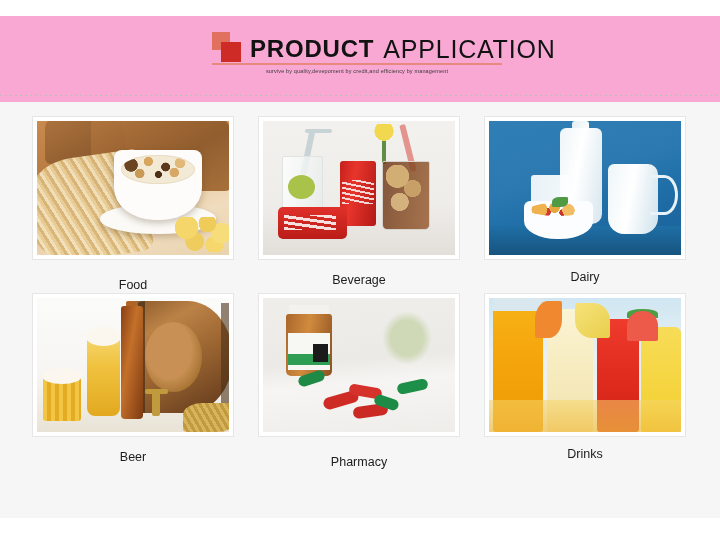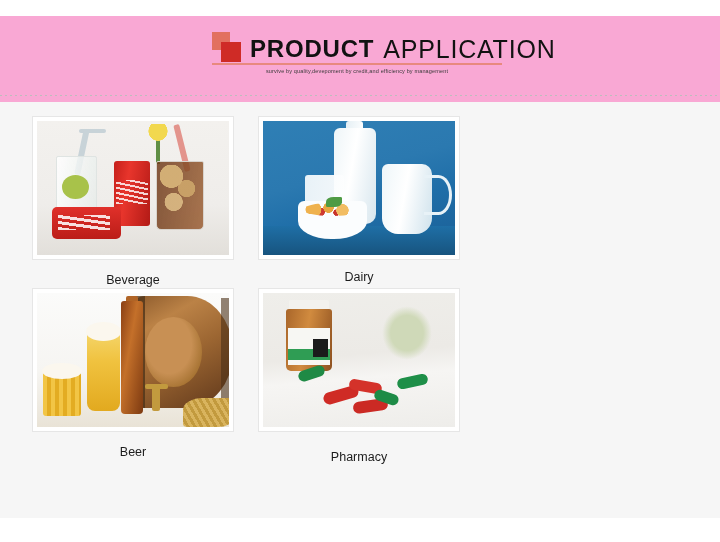--- a/index.html
+++ b/index.html
@@ -217,20 +217,37 @@
     </div>
   </div>
 
   <div class="divider"></div>
 
   <div class="panel">
     <div class="grid">
 
       <div class="row">
 
+        <div class="cell">
+          <div class="card">
+            <div class="card-img">
+              <div class="scene sc-food">
+                <div class="food-sack2"></div>
+                <div class="food-sack"></div>
+                <div class="food-wheat"></div>
+                <div class="food-saucer"></div>
+                <div class="food-cup"></div>
+                <div class="food-cereal"></div>
+                <div class="food-bits"></div>
+                <div class="food-pasta"></div>
+              </div>
+            </div>
+          </div>
+          <div class="cap low">Food</div>
+        </div>
 
         <div class="cell">
           <div class="card">
             <div class="card-img">
               <div class="scene sc-bev">
                 <div class="bev-flower"></div>
                 <div class="bev-straw1b"></div>
                 <div class="bev-straw1"></div>
                 <div class="bev-straw2"></div>
                 <div class="bev-glass1"></div>
@@ -308,19 +325,38 @@
                 <div class="pha-c3"></div>
                 <div class="pha-c4"></div>
                 <div class="pha-c5"></div>
                 <div class="pha-c6"></div>
               </div>
             </div>
           </div>
           <div class="cap low">Pharmacy</div>
         </div>
 
+        <div class="cell">
+          <div class="card">
+            <div class="card-img">
+              <div class="scene sc-drk">
+                <div class="drk-g4"></div>
+                <div class="drk-g3"></div>
+                <div class="drk-g2"></div>
+                <div class="drk-g1"></div>
+                <div class="drk-g1top"></div>
+                <div class="drk-mango"></div>
+                <div class="drk-pine"></div>
+                <div class="drk-waterr"></div>
+                <div class="drk-water"></div>
+                <div class="drk-fg"></div>
+              </div>
+            </div>
+          </div>
+          <div class="cap">Drinks</div>
+        </div>
 
       </div>
 
     </div>
   </div>
 
 </div>
 
 </body></html>

